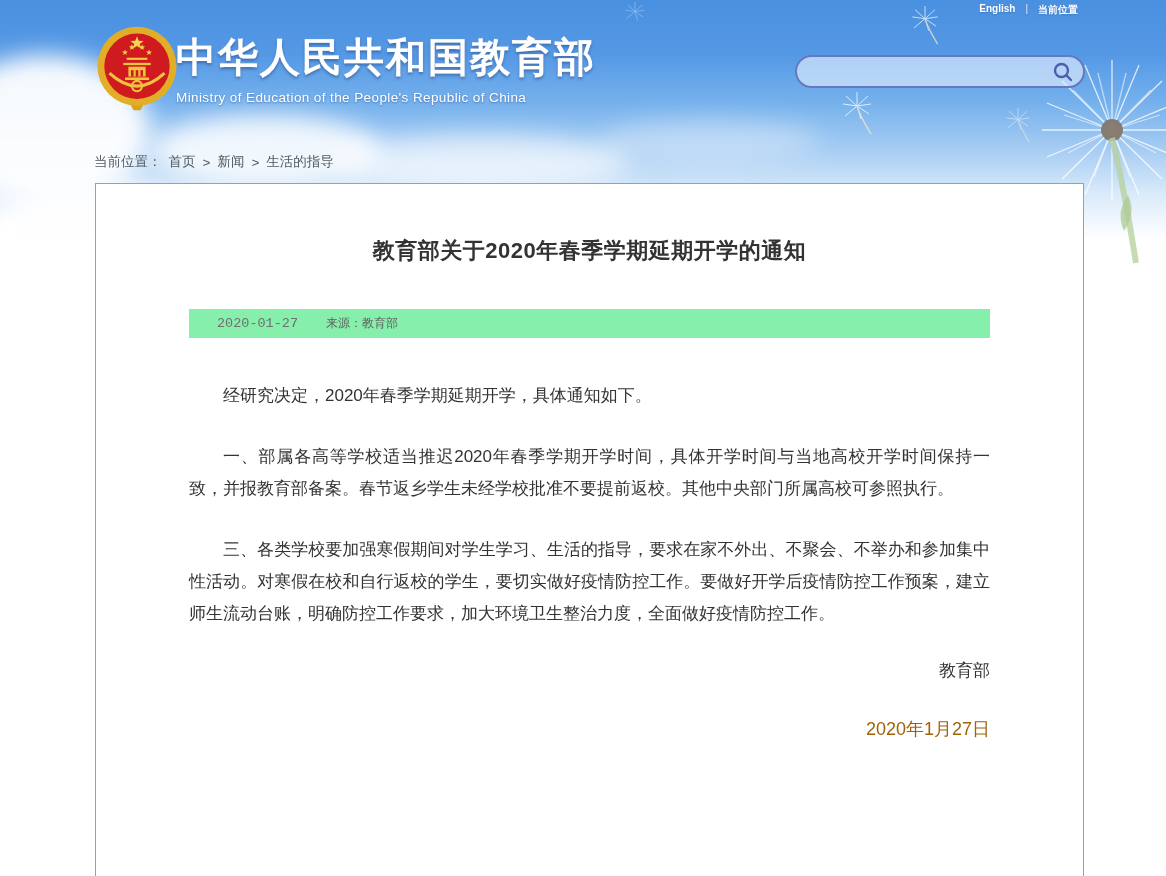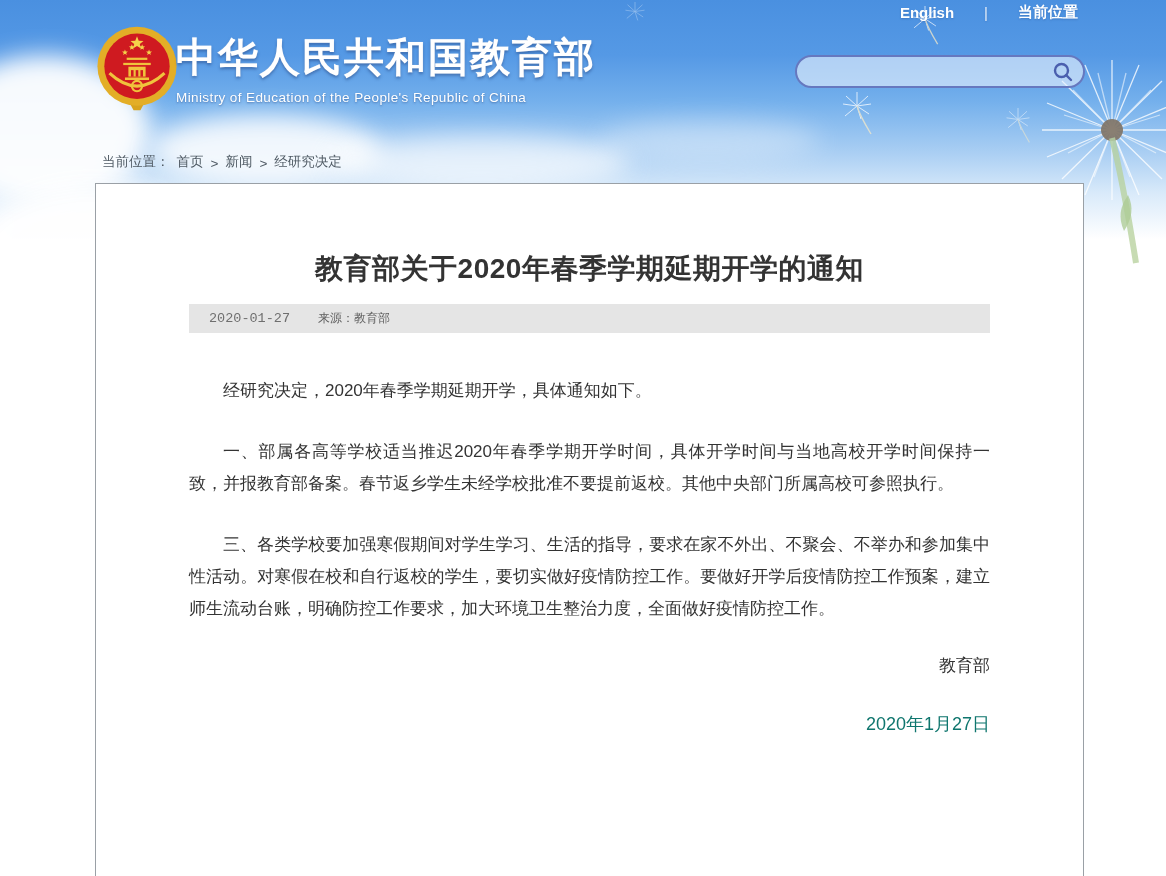--- a/index.html
+++ b/index.html
@@ -23,22 +23,22 @@
   .cloud.c3 { left:150px; top:115px; width:230px; height:70px;  opacity:.85; }
   .cloud.c4 { left:330px; top:135px; width:300px; height:55px;  opacity:.65; }
   .cloud.c5 { left:600px; top:120px; width:220px; height:40px;  opacity:.35; }
 
   .dandelion-big { position:absolute; right:-18px; top:35px; opacity:.92; }
   .seed { position:absolute; opacity:.75; }
 
   
   .top-links {
     position:absolute; top:3px; right:88px;
-    display:flex; align-items:center; gap:30px;
-    color:#ffffff; font-size:15px; font-weight:bold;
+    display:flex; gap:10px;
+    color:#ffffff; font-size:10px; font-weight:bold;
     text-shadow:0 1px 2px rgba(40,80,150,.4);
   }
   .top-links a { color:#ffffff; text-decoration:none; cursor:pointer; }
   .top-links .divider { font-weight:normal; opacity:.85; }
 
   .emblem { position:absolute; left:94px; top:23px; width:86px; height:90px; }
 
   .site-title-block { position:absolute; left:176px; top:30px; }
   .site-title {
     font-size:40px; font-weight:bold; color:#ffffff; letter-spacing:2px;
@@ -63,53 +63,53 @@
     font-family:"Liberation Sans",sans-serif;
   }
   .search-btn {
     width:34px; height:100%; border:none; background:transparent;
     cursor:pointer; display:flex; align-items:center; justify-content:center;
     padding-right:6px;
   }
 
   
   .breadcrumb {
-    position:absolute; left:102px; top:153px;
-    font-size:13.5px; color:#4f5a64; display:flex; gap:7px; align-items:flex-end;
+    position:absolute; left:94px; top:153px;
+    font-size:13.5px; color:#4f5a64; display:flex; gap:7px; align-items:center;
   }
   .breadcrumb a { color:#4f5a64; text-decoration:none; cursor:pointer; }
 
   
   .content-box {
     position:absolute; left:95px; top:183px; width:989px; height:710px;
     background:#ffffff; border:1px solid #9aa0a6;
   }
   .article { padding:0 93px; }
   .article-title {
-    padding-top:66px; font-size:28px; font-weight:bold; color:#333333;
+    padding-top:52px; font-size:22px; font-weight:bold; color:#333333;
     text-align:center; letter-spacing:.5px;
   }
   .meta-bar {
-    margin-top:16px; height:29px; background:#e5e5e5;
-    display:flex; align-items:center; padding-left:20px; gap:28px;
+    margin-top:43px; height:29px; background:#86efac;
+    display:flex; align-items:center; padding-left:28px; gap:28px;
   }
   .meta-date {
     font-family:"Liberation Mono","DejaVu Sans Mono",monospace;
     font-size:13.5px; color:#6f6f6f;
   }
   .meta-source { font-size:12px; color:#5f5f5f; }
 
   .body-text p {
     font-size:17px; line-height:32px; color:#333333;
     text-align:justify; text-indent:2em; margin-bottom:29px;
   }
   .body-text p:first-child { margin-top:42px; }
 
   .signature      { text-align:right; font-size:17px; color:#333333; }
-  .signature-date { margin-top:35px; text-align:right; font-size:18px; color:#0f766e; }
+  .signature-date { margin-top:35px; text-align:right; font-size:18px; color:#a16207; }
 </style>
 </head>
 <body>
 
 <div class="sky">
   <div class="cloud c1"></div>
   <div class="cloud c2"></div>
   <div class="cloud c3"></div>
   <div class="cloud c4"></div>
   <div class="cloud c5"></div>
@@ -201,21 +201,21 @@
     </svg>
   </button>
 </div>
 
 <div class="breadcrumb">
   <span>当前位置：</span>
   <a>首页</a>
   <span>&gt;</span>
   <a>新闻</a>
   <span>&gt;</span>
-  <a>经研究决定</a>
+  <a>生活的指导</a>
 </div>
 
 <div class="content-box">
   <div class="article">
     <h1 class="article-title">教育部关于2020年春季学期延期开学的通知</h1>
 
     <div class="meta-bar">
       <span class="meta-date">2020-01-27</span>
       <span class="meta-source">来源：教育部</span>
     </div>

